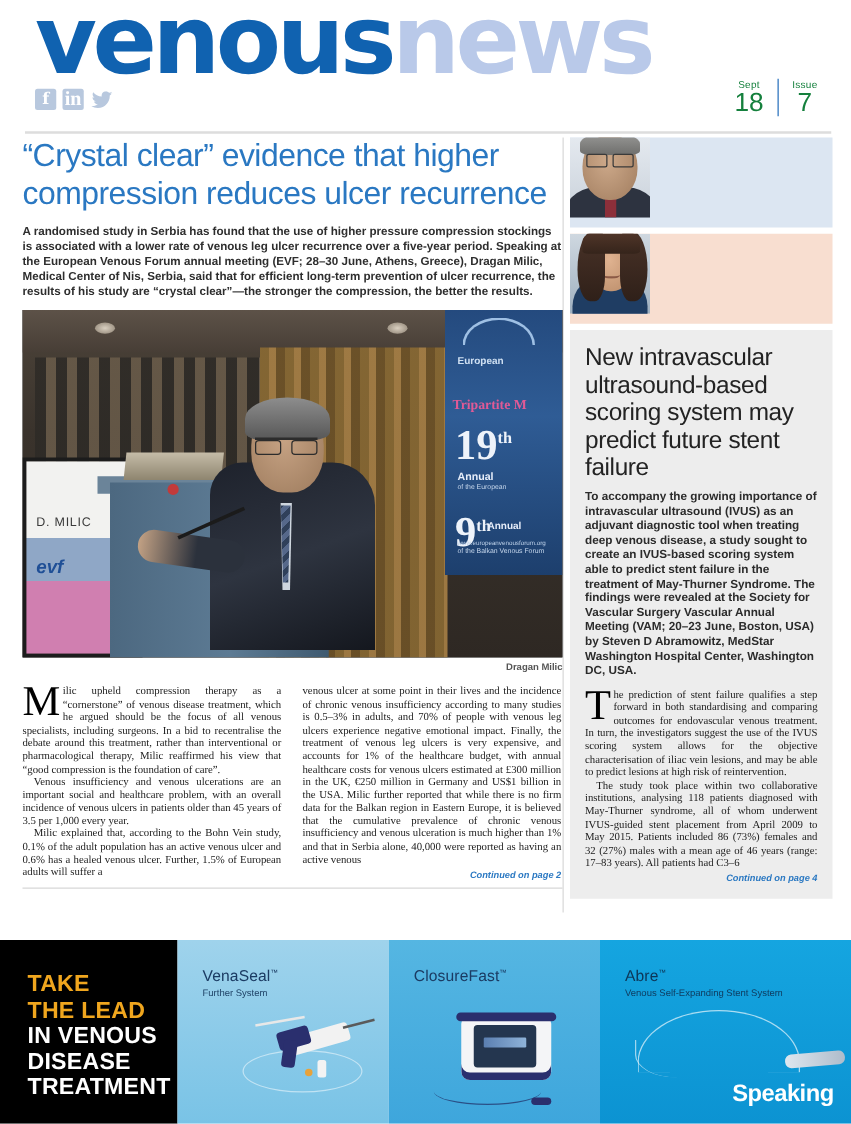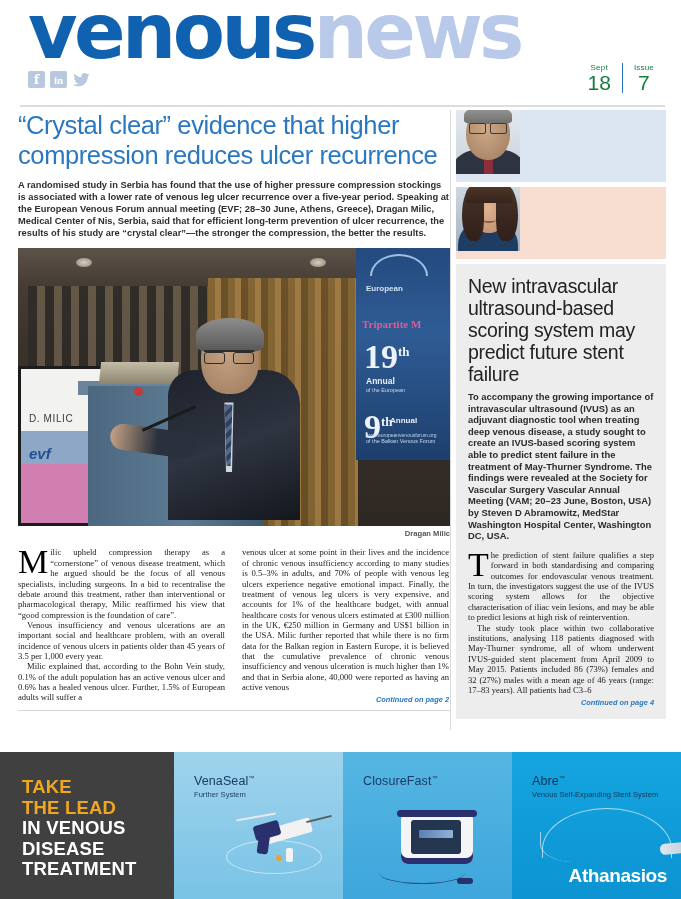--- a/index.html
+++ b/index.html
@@ -22,21 +22,21 @@
   .logo .part-a { color: #1062b0; }
   .logo .part-b { color: #b9c9e9; }
 
   .social { position: absolute; left: 28px; top: 71px; display: flex; gap: 5px; align-items: center; }
   .soc-sq {
     width: 17px; height: 17px; background: #b8c8de; border-radius: 2px;
     color: #ffffff; font-weight: bold; font-size: 13px;
     display: flex; align-items: center; justify-content: center;
     font-family: "DejaVu Serif", serif;
   }
-  .soc-sq.li { font-family: Liberation Serif, serif; font-size: 11px; }
+  .soc-sq.li { font-family: Liberation Serif, serif; font-size: 16px; }
   .soc-tw { width: 20px; height: 17px; display: flex; align-items: center; justify-content: center; }
 
   .dateblock {
     position: absolute; right: 16px; top: 62px;
     display: flex; align-items: flex-start; color: #15803d;
   }
   .dcell { text-align: center; padding: 0 11px; }
   .dcell .lbl { font-size: 8px; letter-spacing: .2px; line-height: 11px; }
   .dcell .num { font-size: 21px; line-height: 20px; font-weight: normal; }
   .dsep { width: 1px; background: #2b73bd; height: 30px; margin-top: 1px; }
@@ -202,21 +202,21 @@
   .side-lead { font-size: 9.4px; line-height: 11.6px; font-weight: bold; color: #2b2b2b; }
   .side-body { margin-top: 8px; }
   .side-body p {
     font-family: "Liberation Serif", serif; font-size: 8.6px; line-height: 10.4px;
     color: #1b1b1b; text-align: justify;
   }
   .side-body p + p { text-indent: 9px; }
 
   
   .advert { position: absolute; left: 0; top: 752px; width: 681px; height: 147px; display: flex; }
-  .ad-p1 { width: 174px; background: #404040; position: relative; }
+  .ad-p1 { width: 142px; background: #000000; position: relative; }
   .ad-p2 { width: 169px; background: linear-gradient(180deg,#9fd3ec,#79c3e6); position: relative; }
   .ad-p3 { width: 169px; background: linear-gradient(180deg,#55b6e2,#3ea6dc); position: relative; }
   .ad-p4 { flex: 1; background: linear-gradient(180deg,#15a5e0,#0c93d2); position: relative; }
 
   .ad-head { position: absolute; left: 22px; top: 25px; line-height: 20.5px; }
   .ad-head .gold { color: #f0a61e; font-weight: bold; font-size: 18.5px; letter-spacing: .2px; display: block; }
   .ad-head .white { color: #ffffff; font-weight: bold; font-size: 18.5px; letter-spacing: .2px; display: block; }
 
   .ad-prod { position: absolute; left: 20px; top: 22px; color: #1b3b63; }
   .ad-prod .pname { font-size: 12.5px; letter-spacing: .1px; }
@@ -455,16 +455,16 @@
     <div class="ad-p4">
       <div class="ad-prod">
         <div class="pname"><span>Abre</span><sup>™</sup></div>
         <div class="pdesc">Venous Self-Expanding Stent System</div>
       </div>
       <div class="stent">
         <div class="stent-wire"></div>
         <div class="stent-tail"></div>
         <div class="stent-dev"></div>
       </div>
-      <div class="medtronic">Athanasios</div>
+      <div class="medtronic">Speaking</div>
     </div>
   </div>
 </div>
 
 </body></html>

